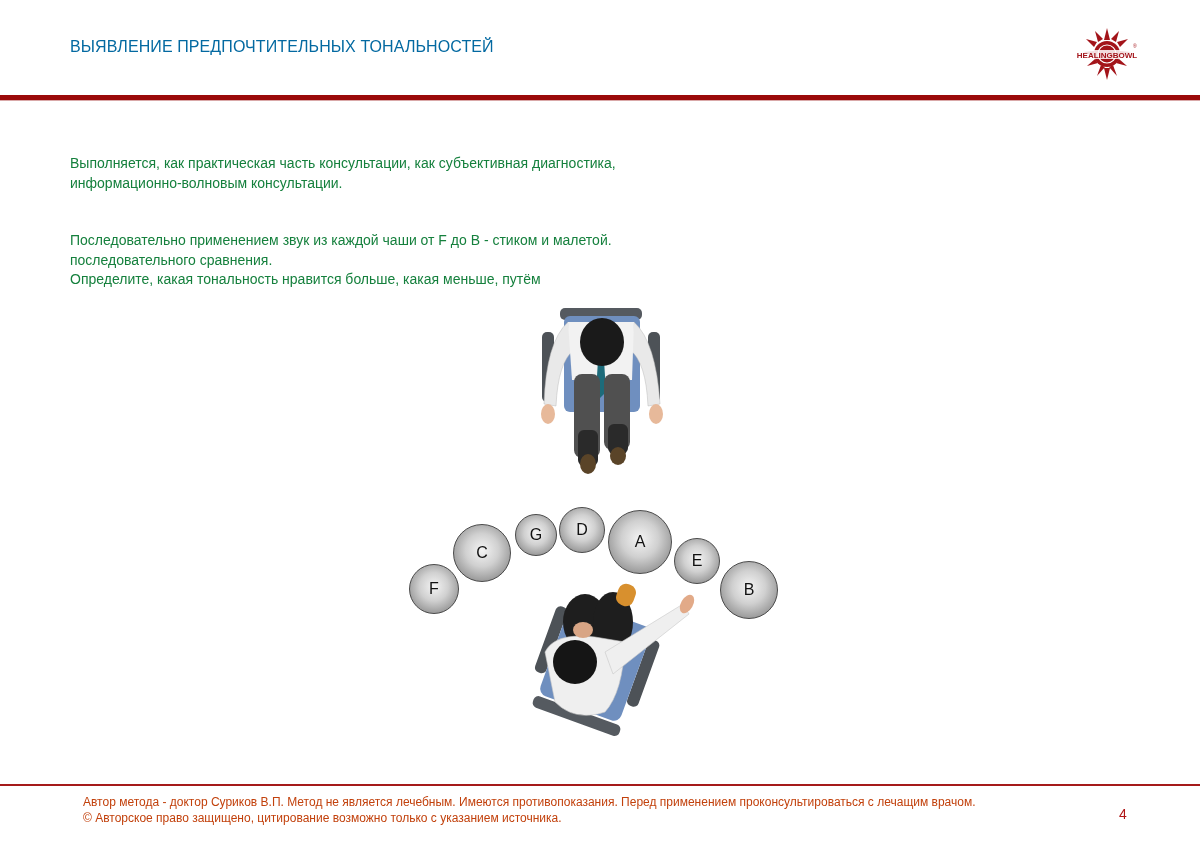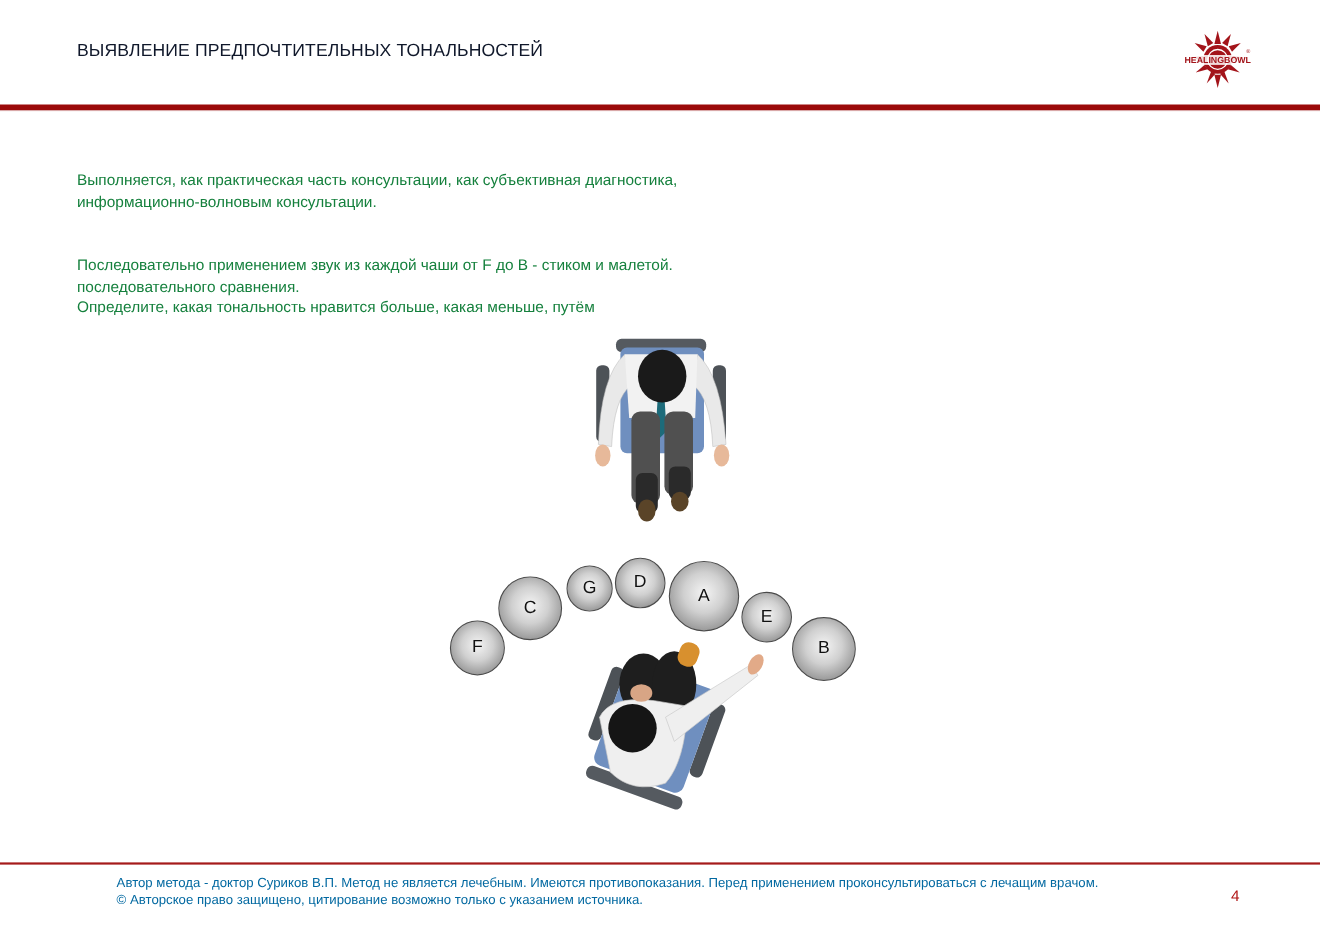--- a/index.html
+++ b/index.html
@@ -3,21 +3,21 @@
   <meta charset="utf-8">
   <style>
     html, body { margin: 0; padding: 0; }
     body {
       width: 1200px; height: 855px; position: relative; overflow: hidden;
       background: #ffffff;
       font-family: "Liberation Sans", "DejaVu Sans", sans-serif;
     }
     .page-title {
       position: absolute; left: 70px; top: 38px;
-      font-size: 16px; color: #0f172a; letter-spacing: 0.1px;
+      font-size: 16px; color: #0369a1; letter-spacing: 0.1px;
       font-family: "Liberation Sans", sans-serif;
     }
     .logo { position: absolute; left: 1075px; top: 26px; width: 64px; height: 56px; }
     .top-rule { position: absolute; left: 0; top: 95px; width: 1200px; height: 5px; background: #9b0a0a; }
     .top-rule-shade { position: absolute; left: 0; top: 100px; width: 1200px; height: 1px; background: #d9a8a8; }
     .body-text {
       position: absolute; left: 70px; width: 600px;
       font-size: 14px; line-height: 19.5px; color: #15803d;
     }
     .para1 { top: 154px; }
@@ -32,21 +32,21 @@
       border: 1px solid #4a4a4a;
       box-sizing: border-box;
       display: flex; align-items: center; justify-content: center;
       font-size: 16px; color: #111111;
       font-family: "Liberation Sans", sans-serif;
       cursor: pointer;
     }
     .bottom-rule { position: absolute; left: 0; top: 784px; width: 1200px; height: 2px; background: #a51a1a; }
     .footer-text {
       position: absolute; left: 83px; top: 794px;
-      font-size: 12px; line-height: 16px; color: #0369a1; margin-left: 23px;
+      font-size: 12px; line-height: 16px; color: #c2410c;
     }
     .footer-line { display: block; white-space: nowrap; }
     .page-number { position: absolute; left: 1119px; top: 806px; font-size: 14px; color: #b01515; }
   </style>
 </head>
 <body>
 
 <div class="page-title">ВЫЯВЛЕНИЕ ПРЕДПОЧТИТЕЛЬНЫХ ТОНАЛЬНОСТЕЙ</div>
 
 <div class="logo">

